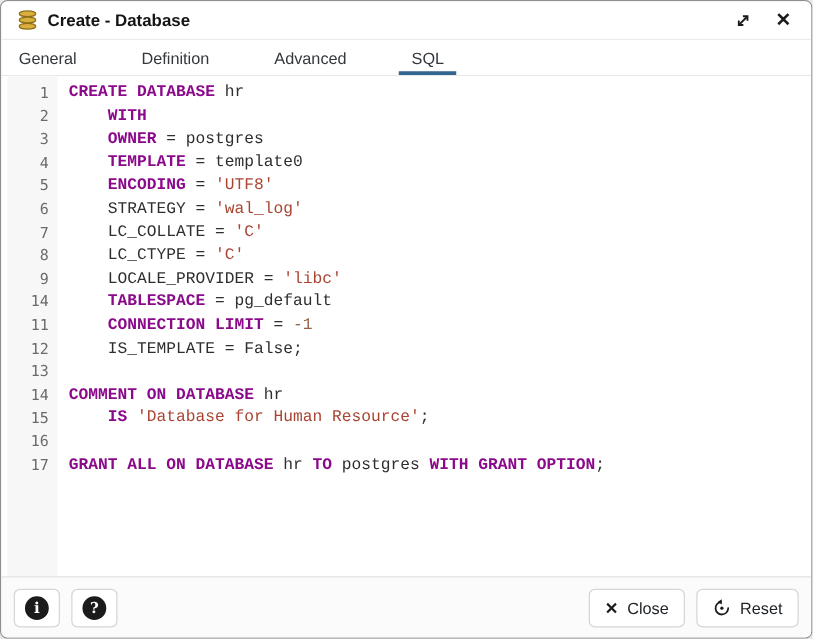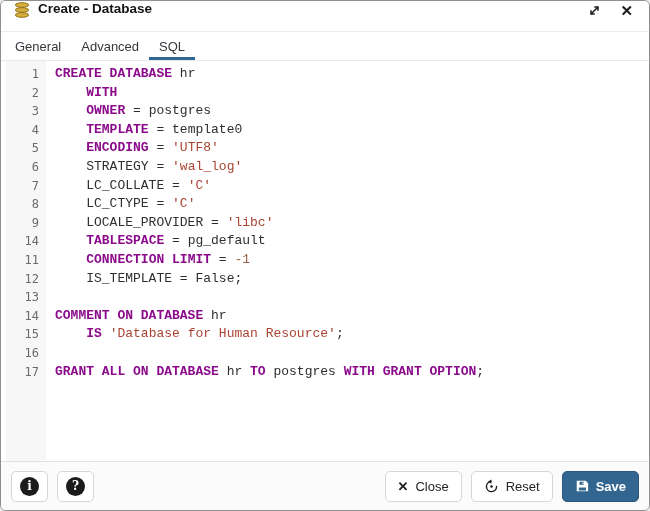--- a/index.html
+++ b/index.html
@@ -3,32 +3,32 @@
 <meta charset="utf-8">
 <style>
   html,body{margin:0;padding:0;background:#e9e9e9;font-family:"Liberation Sans",sans-serif;}
   .dialog{
     width:650px;height:511px;box-sizing:border-box;background:#fff;
     border:1px solid #8f8f8f;border-radius:6px;overflow:hidden;
     display:flex;flex-direction:column;
   }
   
   .titlebar{
-    height:30px;flex:0 0 30px;display:flex;align-items:flex-start;
+    height:30px;flex:0 0 30px;display:flex;align-items:center;
     padding:0 12px;background:#fff;border-bottom:1px solid #ececec;
   }
   .titlebar .db-icon{width:18px;height:18px;flex:0 0 18px;}
   .title-text{font-size:13.5px;font-weight:bold;color:#141414;margin-left:7px;flex:1 1 auto;}
   .win-btn{background:none;border:none;padding:2px 4px;cursor:pointer;display:flex;align-items:center;}
   .win-btn + .win-btn{margin-left:10px;}
   .win-close{font-size:15px;font-weight:bold;color:#1b1b1b;line-height:1;}
   
   .tabbar{
     height:28px;flex:0 0 28px;display:flex;align-items:center;
-    padding-left:4px;border-bottom:1px solid #e6e8ea;background:#fff;
+    padding-left:4px;border-bottom:1px solid #e6e8ea;background:#fff;gap:32px;
   }
   .tab{
     font-size:13px;color:#33383d;padding:6px 10px 3px 10px;cursor:pointer;
     border-bottom:3px solid transparent;display:flex;align-items:center;
   }
   .tab.active{border-bottom-color:var(--accent,#326690);}
   
   .editor{flex:1 1 auto;display:flex;background:#fff;padding-left:5px;overflow:hidden;}
   .gutter{
     flex:0 0 33px;background:#f7f7f7;color:#6b6b6b;
@@ -90,20 +90,21 @@
         <path d="M7.4 11.7 H4.3 V8.6"></path>
       </svg>
     </button>
     <button class="win-btn">
       <span class="win-close">✕</span>
     </button>
   </div>
 
   <div class="tabbar">
       <div class="tab">General</div>
+      <div class="tab">Definition</div>
       <div class="tab">Advanced</div>
       <div class="tab active">SQL</div>
     </div>
 
   <div class="editor">
     <div class="gutter">
         <div class="gutter-line">1</div>
         <div class="gutter-line">2</div>
         <div class="gutter-line">3</div>
         <div class="gutter-line">4</div>
@@ -139,26 +140,15 @@
     <button class="btn">
       <span style="display:flex;">
         <svg width="15" height="15" viewBox="0 0 16 16">
           <path d="M 13.4 8 A 5.4 5.4 0 1 1 7.2 2.7" fill="none" stroke="#1b1b1b" stroke-width="1.5" stroke-linecap="round"></path>
           <path d="M 7.9 0.4 L 7.9 5.0 L 4.4 2.7 Z" fill="#1b1b1b"></path>
           <circle cx="8" cy="8" r="1.4" fill="#1b1b1b"></circle>
         </svg>
       </span>
       <span>Reset</span>
     </button>
-    <button class="btn btn-save">
-      <span style="display:flex;">
-        <svg width="14" height="14" viewBox="0 0 16 16">
-          <path fill="#ffffff" fill-rule="evenodd" d="M2 2 h10.2 L15 4.8 V14 H2 Z
-               M5.2 3.2 h5 v3.4 h-5 Z
-               M4.4 9.6 h8.2 v3.6 H4.4 Z"></path>
-          <rect x="8.6" y="3.9" width="1.4" height="2" fill="#ffffff"></rect>
-        </svg>
-      </span>
-      <span>Save</span>
-    </button>
   </div>
 
 </div>
 
 </body></html>

